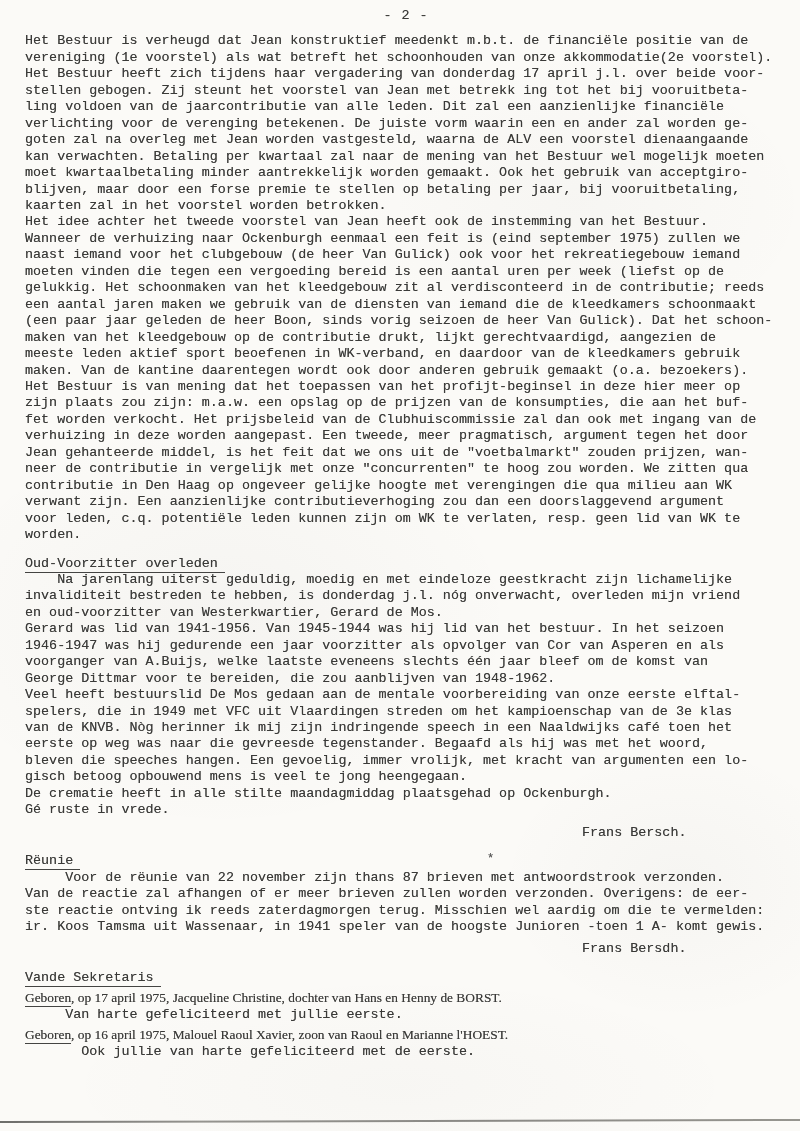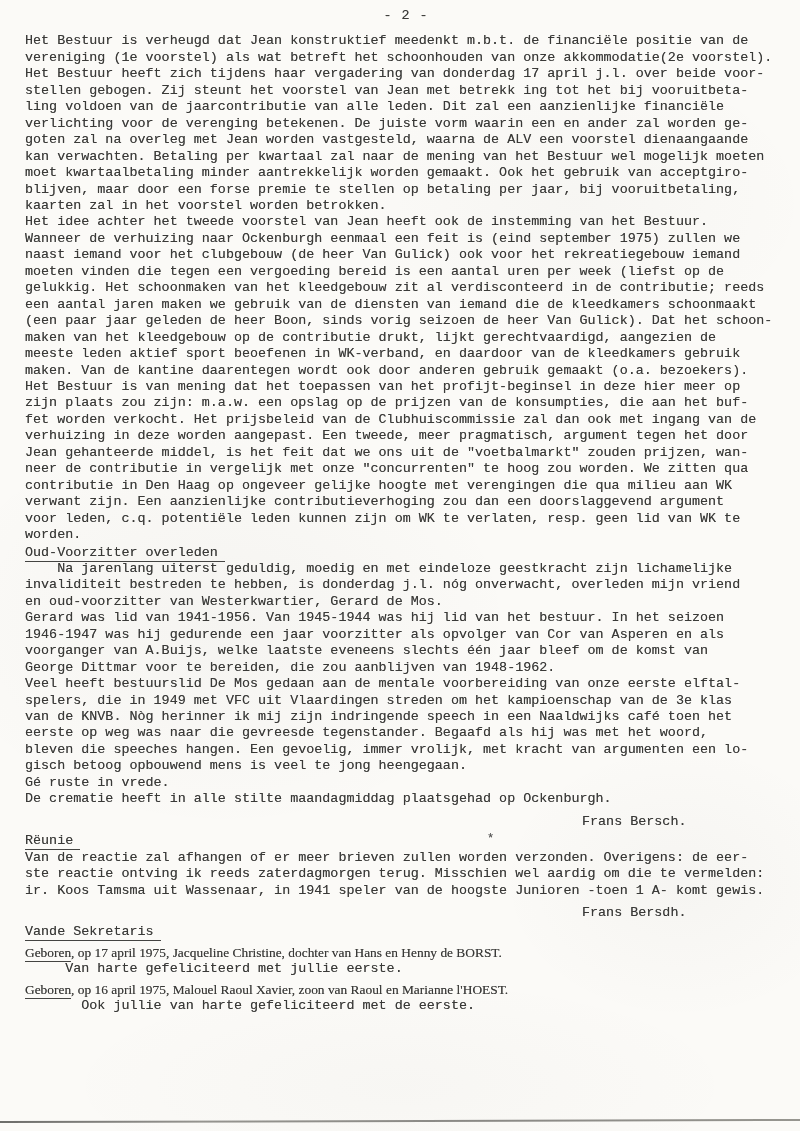--- a/index.html
+++ b/index.html
@@ -33,21 +33,21 @@
   }
   .pagenum {
     text-align: center;
     margin-bottom: 9px;
     letter-spacing: 1px;
   }
   .line {
     white-space: pre;
     position: relative;
   }
-  .heading-row { margin-top: 1px; }
+  .heading-row { margin-top: 12px; }
   .underline {
     border-bottom: 1.4px solid #444442;
     padding-bottom: 1px;
     padding-right: 7px;
   }
   .lead-row .underline { padding-right: 0; }
   .sig {
     margin-top: 6px;
     margin-bottom: 3px;
     margin-left: 557px;
@@ -116,24 +116,25 @@
         <div class="line">Gerard was lid van 1941-1956. Van 1945-1944 was hij lid van het bestuur. In het seizoen</div>
         <div class="line">1946-1947 was hij gedurende een jaar voorzitter als opvolger van Cor van Asperen en als</div>
         <div class="line">voorganger van A.Buijs, welke laatste eveneens slechts één jaar bleef om de komst van</div>
         <div class="line">George Dittmar voor te bereiden, die zou aanblijven van 1948-1962.</div>
         <div class="line">Veel heeft bestuurslid De Mos gedaan aan de mentale voorbereiding van onze eerste elftal-</div>
         <div class="line">spelers, die in 1949 met VFC uit Vlaardingen streden om het kampioenschap van de 3e klas</div>
         <div class="line">van de KNVB. Nòg herinner ik mij zijn indringende speech in een Naaldwijks café toen het</div>
         <div class="line">eerste op weg was naar die gevreesde tegenstander. Begaafd als hij was met het woord,</div>
         <div class="line">bleven die speeches hangen. Een gevoelig, immer vrolijk, met kracht van argumenten een lo-</div>
         <div class="line">gisch betoog opbouwend mens is veel te jong heengegaan.</div>
+        <div class="line">De crematie heeft in alle stilte maandagmiddag plaatsgehad op Ockenburgh.</div>
         <div class="line">Gé ruste in vrede.</div>
-        <div class="line">De crematie heeft in alle stilte maandagmiddag plaatsgehad op Ockenburgh.</div>
         <div class="line sig">Frans Bersch.</div>
         <div class="line heading-row"><span class="underline">Rëunie</span><span class="stray">*</span></div>
+        <div class="line">     Voor de rëunie van 22 november zijn thans 87 brieven met antwoordstrook verzonden.</div>
         <div class="line">Van de reactie zal afhangen of er meer brieven zullen worden verzonden. Overigens: de eer-</div>
         <div class="line">ste reactie ontving ik reeds zaterdagmorgen terug. Misschien wel aardig om die te vermelden:</div>
         <div class="line">ir. Koos Tamsma uit Wassenaar, in 1941 speler van de hoogste Junioren -toen 1 A- komt gewis.</div>
         <div class="line sig">Frans Bersdh.</div>
         <div class="line heading-row"><span class="underline">Vande Sekretaris</span></div>
         <div class="line lead-row"><span class="underline">Geboren</span><span>, op 17 april 1975, Jacqueline Christine, dochter van Hans en Henny de BORST.</span></div>
         <div class="line">     Van harte gefeliciteerd met jullie eerste.</div>
         <div class="line lead-row"><span class="underline">Geboren</span><span>, op 16 april 1975, Malouel Raoul Xavier, zoon van Raoul en Marianne l'HOEST.</span></div>
         <div class="line">       Ook jullie van harte gefeliciteerd met de eerste.</div>
       </div>

